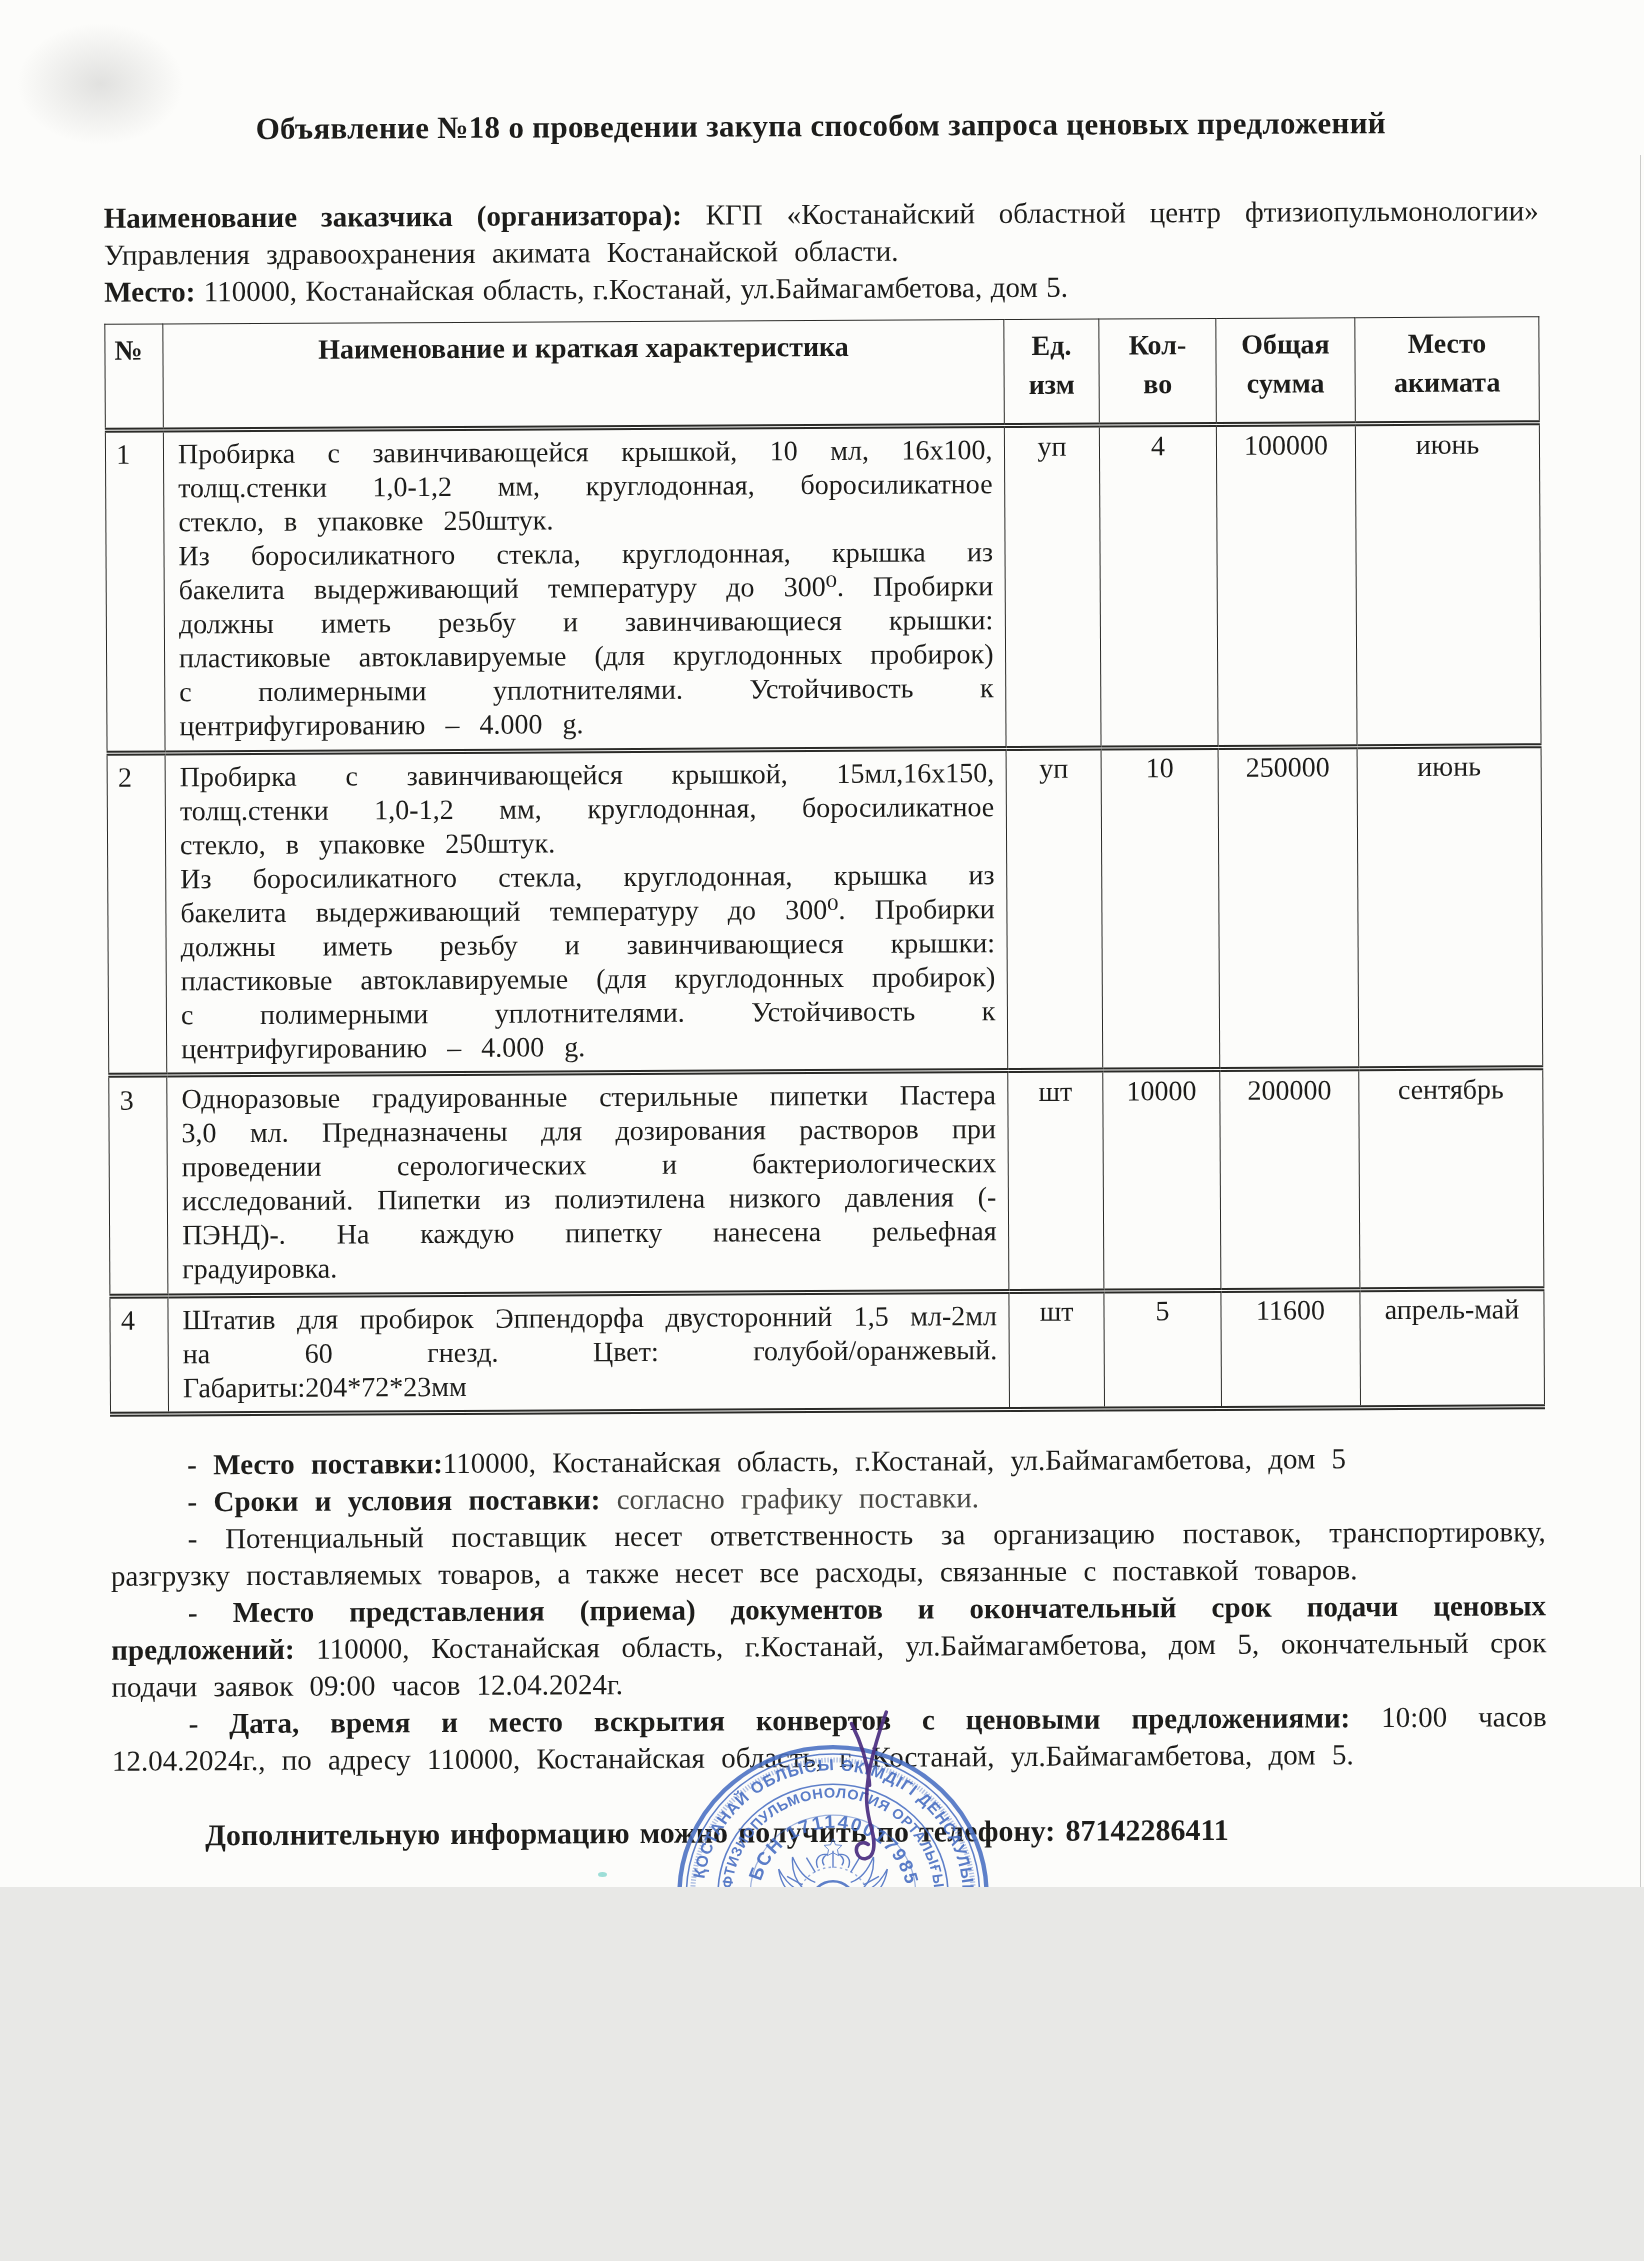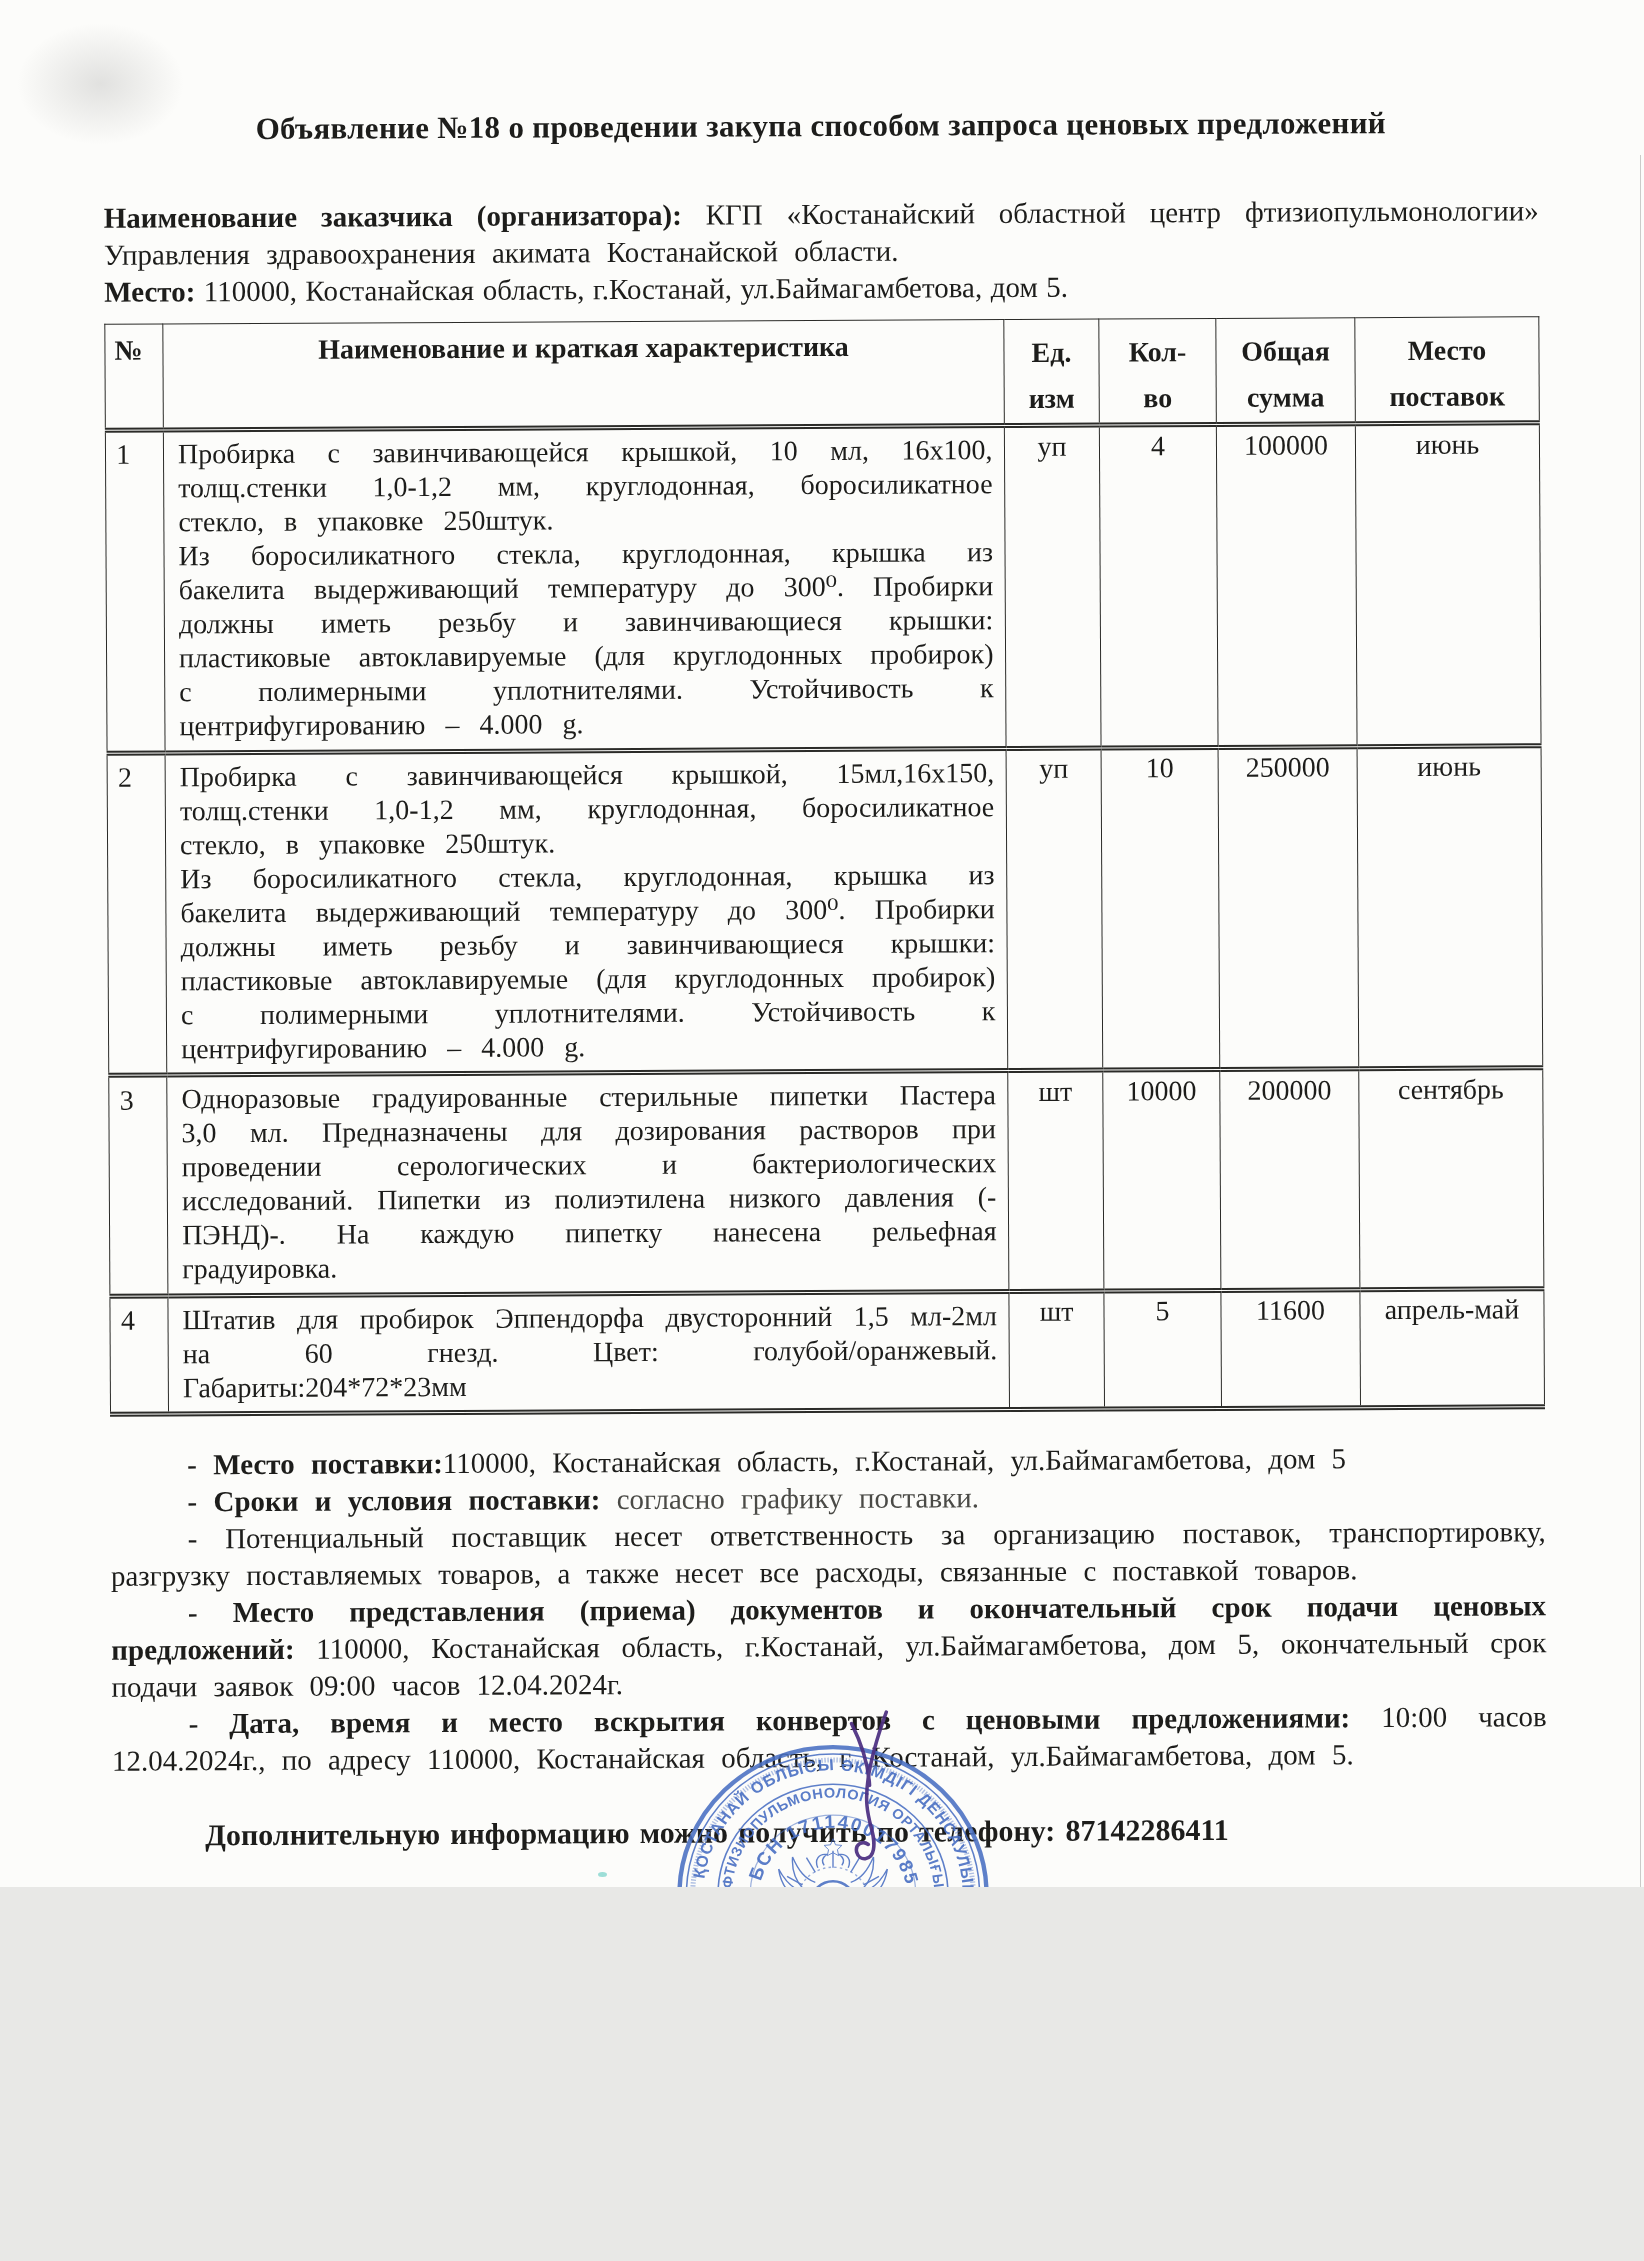--- a/index.html
+++ b/index.html
@@ -18,21 +18,21 @@
   .p-customer{margin-top:52px;}
   .p-addr{text-align:left;word-spacing:1.3px;}
   b{font-weight:bold;}
   .soft{color:#4a4a46;}
   table.items{margin-top:13px;border-collapse:collapse;width:1435px;table-layout:fixed;
     border:1.9px solid #2b2b28;}
   table.items th,table.items td{
     border:1.9px solid #2b2b28;border-bottom:5.2px double #2b2b28;
     font-size:28px;vertical-align:top;background:transparent;}
   table.items th{font-weight:bold;text-align:center;height:94px;padding:6.4px 3.9px 2.6px 3.9px;line-height:39px;}
-  th .hl{display:block;margin-top:7px;}
+  th .hl{display:block;}
   td.cell-num{text-align:left;padding:6.4px 0 0 10.3px;}
   td.cell-desc{padding:5.2px 11.6px 6.4px 14px;text-align:justify;word-spacing:13px;line-height:34px;}
   td.cell-desc p{margin:0;}
   td.cell-val{text-align:center;vertical-align:middle;padding:2.6px 2.6px;}
   tr.r1 td,tr.r2 td{height:296px;}
   tr.r3 td{height:169px;}
   tr.r4 td{height:82px;}
   .terms{margin-top:30px;}
   .term{margin:0;font-size:29px;line-height:37px;text-align:justify;word-spacing:9px;text-indent:77px;}
   .info{margin:0;margin-top:39px;font-size:30px;font-weight:bold;text-indent:93px;word-spacing:2.6px;}
@@ -83,21 +83,21 @@
             <th>
                 <span class="hl">Кол-</span>
                 <span class="hl">во</span>
               </th>
             <th>
                 <span class="hl">Общая</span>
                 <span class="hl">сумма</span>
               </th>
             <th>
                 <span class="hl">Место</span>
-                <span class="hl">поставок</span>
+                <span class="hl">акимата</span>
               </th>
           </tr>
         </thead>
         <tbody>
           <tr class="r1">
             <td class="cell-num">1</td>
             <td class="cell-desc">
                 <p>Пробирка с завинчивающейся крышкой, 10 мл, 16х100, толщ.стенки 1,0-1,2 мм, круглодонная, боросиликатное стекло, в упаковке 250штук.</p>
                 <p>Из боросиликатного стекла, круглодонная, крышка из бакелита выдерживающий температуру до 300⁰. Пробирки должны иметь резьбу и завинчивающиеся крышки: пластиковые автоклавируемые (для круглодонных пробирок) с полимерными уплотнителями. Устойчивость к центрифугированию – 4.000 g.</p>
               </td>

